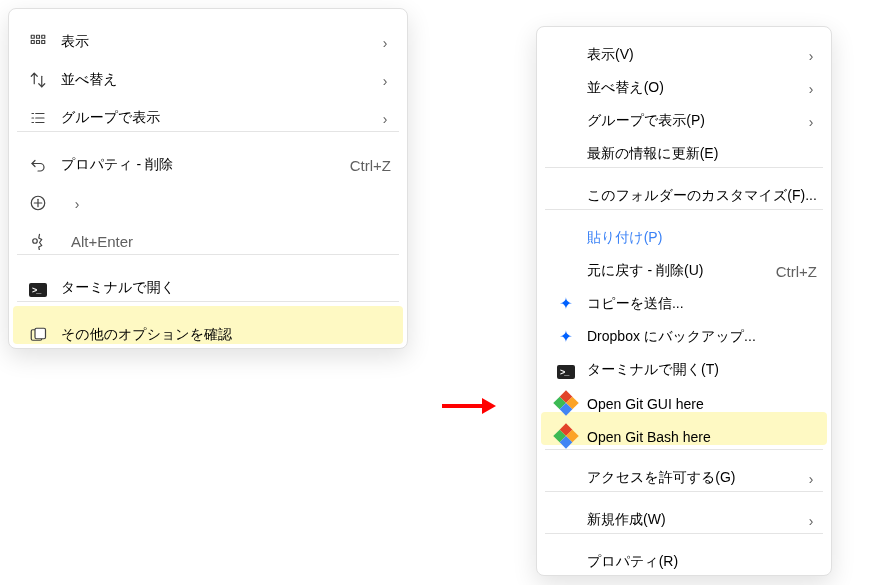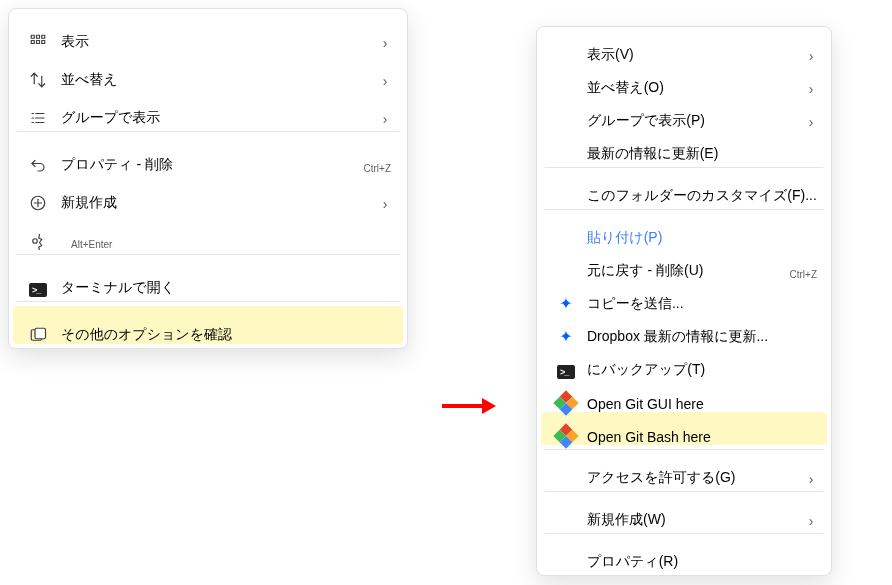--- a/index.html
+++ b/index.html
@@ -33,21 +33,21 @@
     .item.hovered { background: #fef9c3; }
     .item.disabled { color: #3b82f6; }
     .icon-slot {
       width: 26px;
       display: flex; align-items: center; justify-content: center;
       margin-right: 10px;
       flex-shrink: 0;
     }
     .menu-right .icon-slot { width: 22px; margin-right: 10px; }
     .label { flex: 1; white-space: nowrap; }
-    .shortcut { color: #606060; font-size: 10px; margin-left: 10px; }
+    .shortcut { color: #606060; font-size: 15px; margin-left: 10px; }
     .chevron { color: #606060; font-size: 14px; margin-left: 10px; width:12px; text-align:center;}
     .sep { height: 1px; background: #e4e4e4; margin: 4px 4px; }
     .arrow {
       position: absolute;
       left: 440px; top: 396px;
       width: 56px; height: 20px;
     }
     .arrow svg { display:block; }
     
     svg.ic { width: 18px; height: 18px; }
@@ -124,21 +124,20 @@
       <span class="shortcut">Ctrl+Z</span>
     </div>
     <div class="item">
       <span class="icon-slot">
         <svg class="ic" viewBox="0 0 24 24" fill="none" stroke="#404040" stroke-width="1.6" stroke-linecap="round" stroke-linejoin="round">
           <circle cx="12" cy="12" r="9"></circle>
           <line x1="12" y1="7" x2="12" y2="17"></line>
           <line x1="7" y1="12" x2="17" y2="12"></line>
         </svg>
       </span>
-      <span class="label">新規作成</span>
       <span class="chevron">›</span>
     </div>
     <div class="item">
       <span class="icon-slot">
         <svg class="ic" viewBox="0 0 24 24" fill="none" stroke="#404040" stroke-width="1.6" stroke-linecap="round" stroke-linejoin="round">
           <path d="M14 3l-1 5 4 2-3 4 3 4-4 2 1 5"></path>
           <circle cx="8" cy="12" r="3"></circle>
         </svg>
       </span>
       <span class="shortcut">Alt+Enter</span>
@@ -199,27 +198,27 @@
     <div class="item">
       <span class="icon-slot">
         <span class="dropbox">✦</span>
       </span>
       <span class="label">コピーを送信...</span>
     </div>
     <div class="item">
       <span class="icon-slot">
         <span class="dropbox">✦</span>
       </span>
-      <span class="label">Dropbox 最新の情報に更新...</span>
+      <span class="label">Dropbox にバックアップ...</span>
     </div>
     <div class="item">
       <span class="icon-slot">
         <div class="terminal-box"></div>
       </span>
-      <span class="label">にバックアップ(T)</span>
+      <span class="label">ターミナルで開く(T)</span>
     </div>
     <div class="item">
       <span class="icon-slot">
         <span class="git-diamond">
           <span class="q1"></span>
           <span class="q2"></span>
           <span class="q3"></span>
           <span class="q4"></span>
         </span>
       </span>

